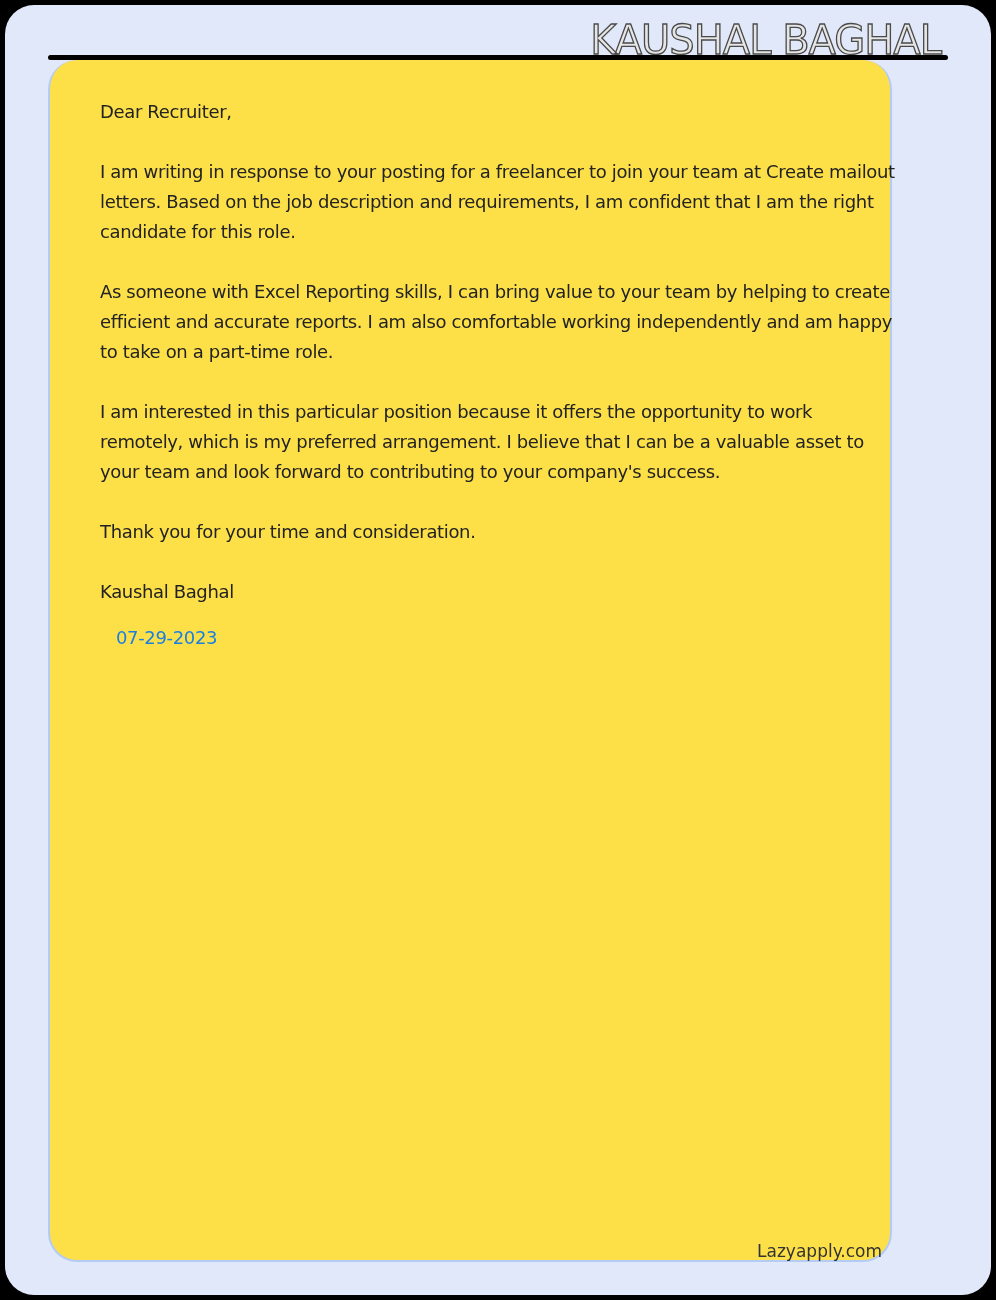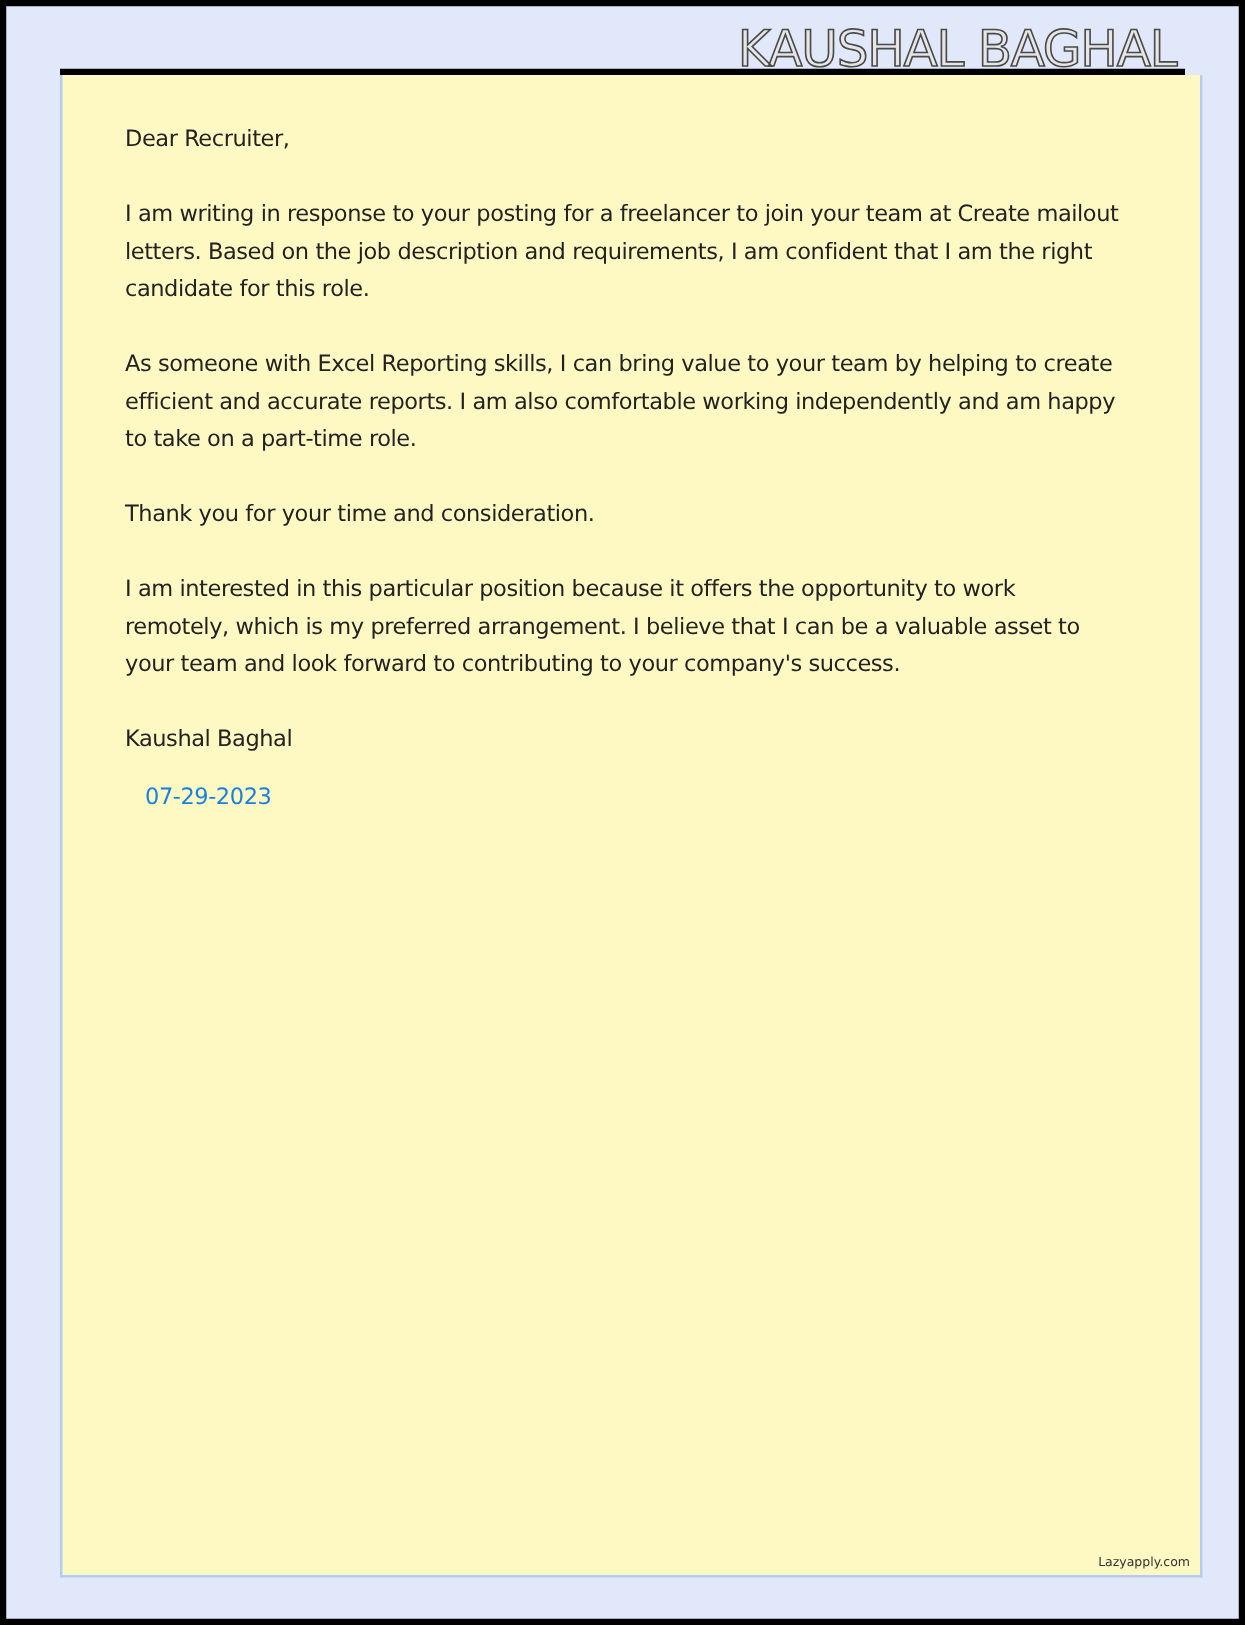--- a/index.html
+++ b/index.html
@@ -1,15 +1,15 @@
 <!DOCTYPE html>
 <html><head>
   <meta charset="utf-8">
   <style>
-    * { box-sizing: border-box; margin: 0; padding: 0; }
+    * { box-sizing: border-box; margin: 0; padding: 0; border-radius: 29px; }
     html, body {
       width: 996px;
       height: 1300px;
       overflow: hidden;
       background: #000000;
     }
     .frame {
       position: absolute;
       left: 5px;
       top: 5px;
@@ -35,23 +35,23 @@
       left: 43px;
       top: 50px;
       width: 900px;
       height: 5px;
       background: #000000;
     }
     .paper {
       position: absolute;
       left: 43px;
       top: 55px;
-      width: 914px;
+      width: 844px;
       height: 1202px;
-      background: #fef9c3;
+      background: #fde047;
       border-left: 2px solid #b4cbf5;
       border-right: 2px solid #b4cbf5;
       border-bottom: 2px solid #b4cbf5;
     }
     .letter {
       position: absolute;
       left: 50px;
       top: 37px;
       width: 800px;
       font-family: "DejaVu Sans", sans-serif;
@@ -68,38 +68,38 @@
     }
     .letter p.date {
       color: #1a80e0;
       margin: 16px;
     }
     .footer-brand {
       position: absolute;
       right: 8px;
       bottom: 0px;
       font-family: "DejaVu Sans", sans-serif;
-      font-size: 10px;
+      font-size: 17px;
       color: #333333;
       line-height: 18px;
     }
   </style>
 </head>
 <body>
 
 <div class="frame">
   <div class="name-header">KAUSHAL BAGHAL</div>
   <div class="header-rule"></div>
 
   <div class="paper">
     <div class="letter">
       <p>Dear Recruiter,</p>
       <p>I am writing in response to your posting for a freelancer to join your team at Create mailout letters. Based on the job description and requirements, I am confident that I am the right candidate for this role.</p>
       <p>As someone with Excel Reporting skills, I can bring value to your team by helping to create efficient and accurate reports. I am also comfortable working independently and am happy to take on a part-time role.</p>
+      <p>I am interested in this particular position because it offers the opportunity to work remotely, which is my preferred arrangement. I believe that I can be a valuable asset to your team and look forward to contributing to your company's success.</p>
       <p>Thank you for your time and consideration.</p>
-      <p>I am interested in this particular position because it offers the opportunity to work remotely, which is my preferred arrangement. I believe that I can be a valuable asset to your team and look forward to contributing to your company's success.</p>
       <p class="closing-name">Kaushal Baghal</p>
       <p class="date">07-29-2023</p>
     </div>
 
     <div class="footer-brand">Lazyapply.com</div>
   </div>
 </div>
 
 </body></html>

